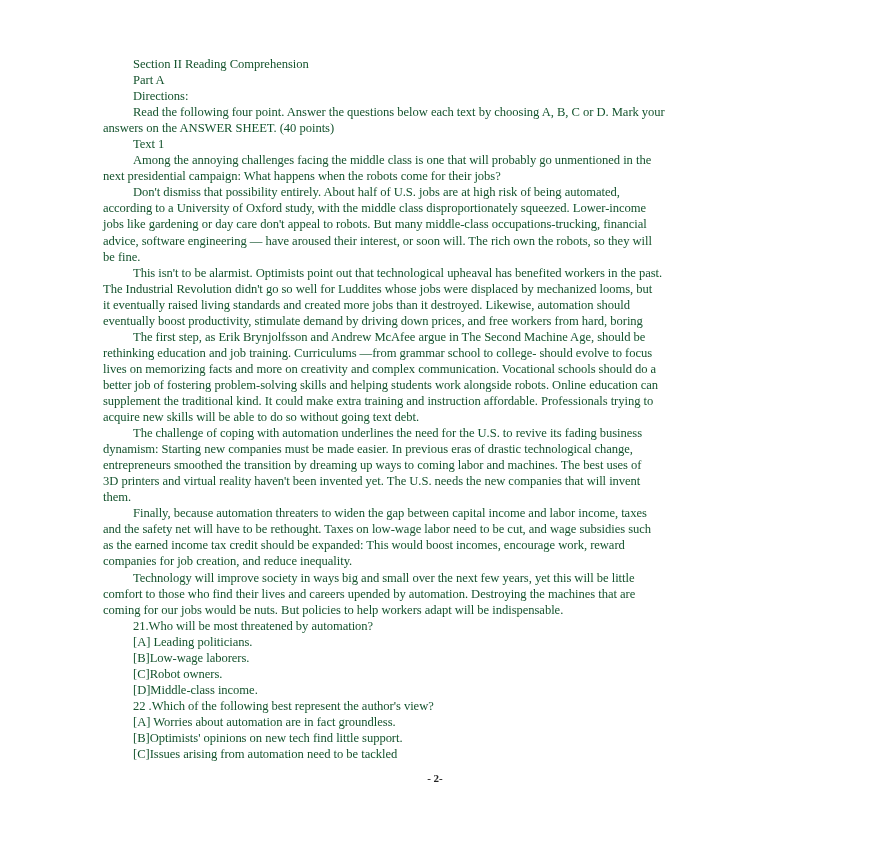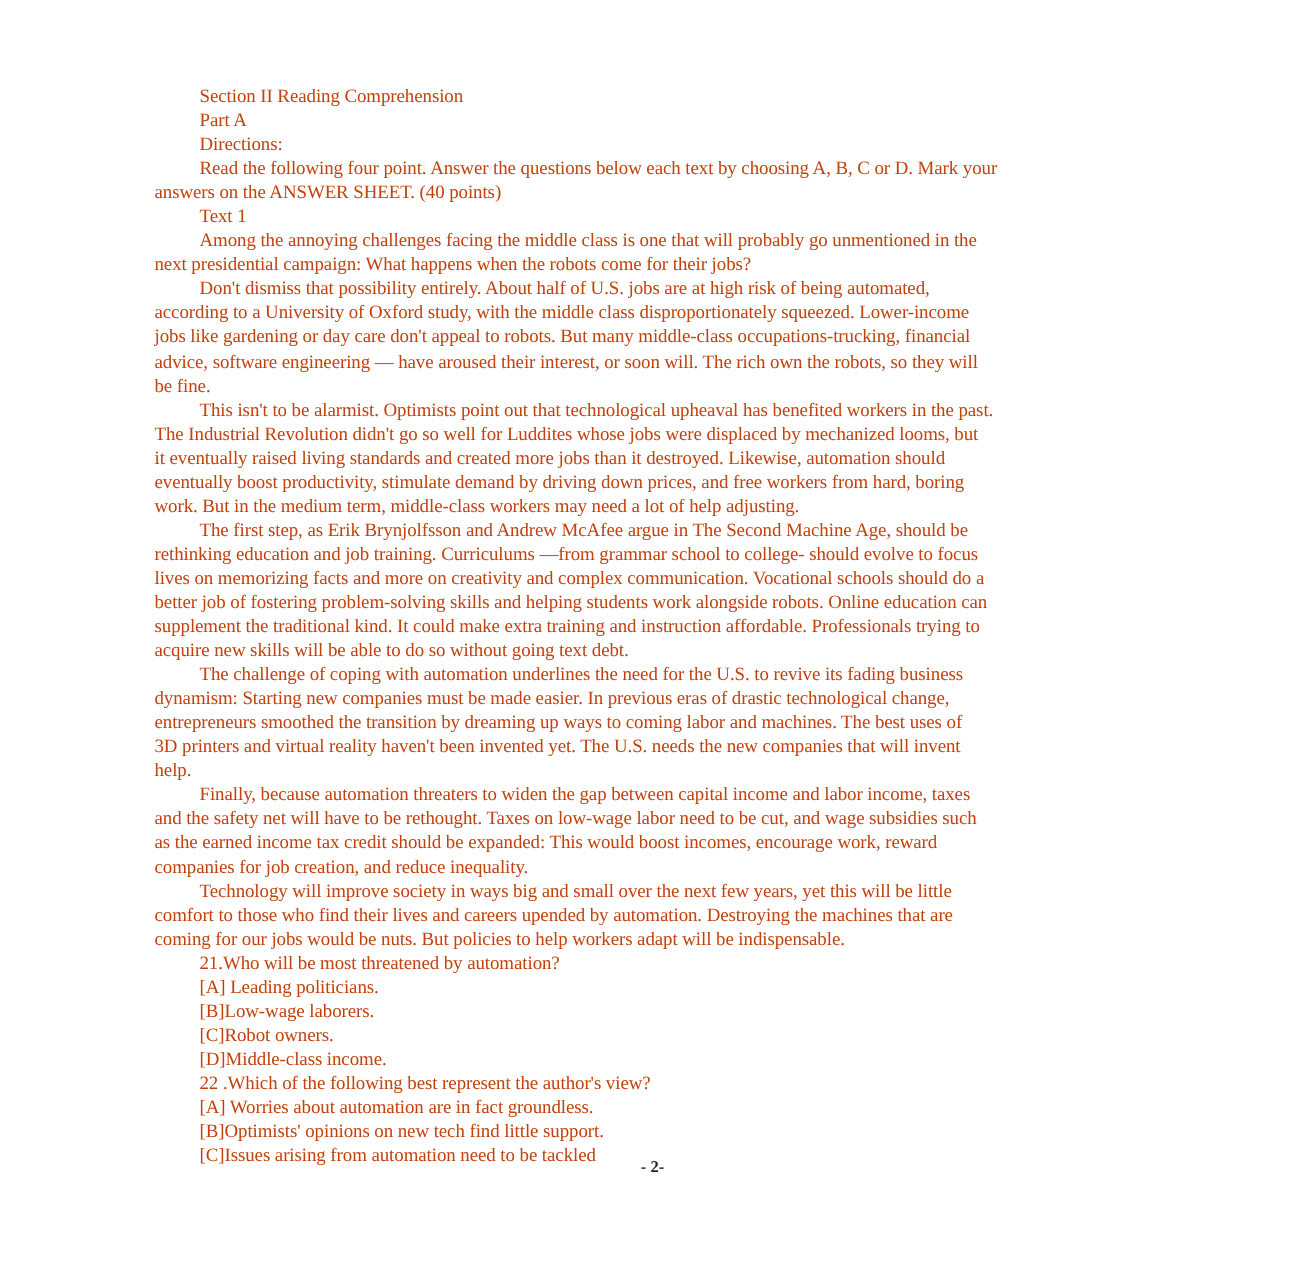--- a/index.html
+++ b/index.html
@@ -3,21 +3,21 @@
 <meta charset="utf-8">
 <style>
   html, body { margin: 0; padding: 0; background: #ffffff; }
   body { width: 870px; height: 842px; position: relative; overflow: hidden; }
   .page {
     position: absolute; left: 0; top: 0; width: 870px; height: 842px; background: #fff;
   }
   .content {
     position: absolute; left: 103px; top: 56px; width: 690px;
     font-family: "Liberation Serif", "DejaVu Serif", serif;
-    font-size: 12.6px; line-height: 16.05px; color: #c2410c;
+    font-size: 12.6px; line-height: 16.05px; color: #14532d;
     letter-spacing: -0.05px;
   }
   .line { white-space: nowrap; height: 16.05px; }
   .ind { padding-left: 30px; }
   .footer {
     position: absolute; left: 0; width: 870px; top: 772px; text-align: center;
     font-family: "Liberation Serif", "DejaVu Serif", serif; font-size: 11px; font-weight: bold; color: #222;
   }
 </style>
 </head>
@@ -37,32 +37,31 @@
         <div class="line">next presidential campaign: What happens when the robots come for their jobs?</div>
         <div class="line ind">Don't dismiss that possibility entirely. About half of U.S. jobs are at high risk of being automated,</div>
         <div class="line">according to a University of Oxford study, with the middle class disproportionately squeezed. Lower-income</div>
         <div class="line">jobs like gardening or day care don't appeal to robots. But many middle-class occupations-trucking, financial</div>
         <div class="line">advice, software engineering — have aroused their interest, or soon will. The rich own the robots, so they will</div>
         <div class="line">be fine.</div>
         <div class="line ind">This isn't to be alarmist. Optimists point out that technological upheaval has benefited workers in the past.</div>
         <div class="line">The Industrial Revolution didn't go so well for Luddites whose jobs were displaced by mechanized looms, but</div>
         <div class="line">it eventually raised living standards and created more jobs than it destroyed. Likewise, automation should</div>
         <div class="line">eventually boost productivity, stimulate demand by driving down prices, and free workers from hard, boring</div>
-        <div class="line">work. But in the medium term, middle-class workers may need a lot of help adjusting.</div>
         <div class="line ind">The first step, as Erik Brynjolfsson and Andrew McAfee argue in The Second Machine Age, should be</div>
         <div class="line">rethinking education and job training. Curriculums —from grammar school to college- should evolve to focus</div>
         <div class="line">lives on memorizing facts and more on creativity and complex communication. Vocational schools should do a</div>
         <div class="line">better job of fostering problem-solving skills and helping students work alongside robots. Online education can</div>
         <div class="line">supplement the traditional kind. It could make extra training and instruction affordable. Professionals trying to</div>
         <div class="line">acquire new skills will be able to do so without going text debt.</div>
         <div class="line ind">The challenge of coping with automation underlines the need for the U.S. to revive its fading business</div>
         <div class="line">dynamism: Starting new companies must be made easier. In previous eras of drastic technological change,</div>
         <div class="line">entrepreneurs smoothed the transition by dreaming up ways to coming labor and machines. The best uses of</div>
         <div class="line">3D printers and virtual reality haven't been invented yet. The U.S. needs the new companies that will invent</div>
-        <div class="line">help.</div>
+        <div class="line">them.</div>
         <div class="line ind">Finally, because automation threaters to widen the gap between capital income and labor income, taxes</div>
         <div class="line">and the safety net will have to be rethought. Taxes on low-wage labor need to be cut, and wage subsidies such</div>
         <div class="line">as the earned income tax credit should be expanded: This would boost incomes, encourage work, reward</div>
         <div class="line">companies for job creation, and reduce inequality.</div>
         <div class="line ind">Technology will improve society in ways big and small over the next few years, yet this will be little</div>
         <div class="line">comfort to those who find their lives and careers upended by automation. Destroying the machines that are</div>
         <div class="line">coming for our jobs would be nuts. But policies to help workers adapt will be indispensable.</div>
       </div>
     <div id="questions">
         <div class="line ind">21.Who will be most threatened by automation?</div>

